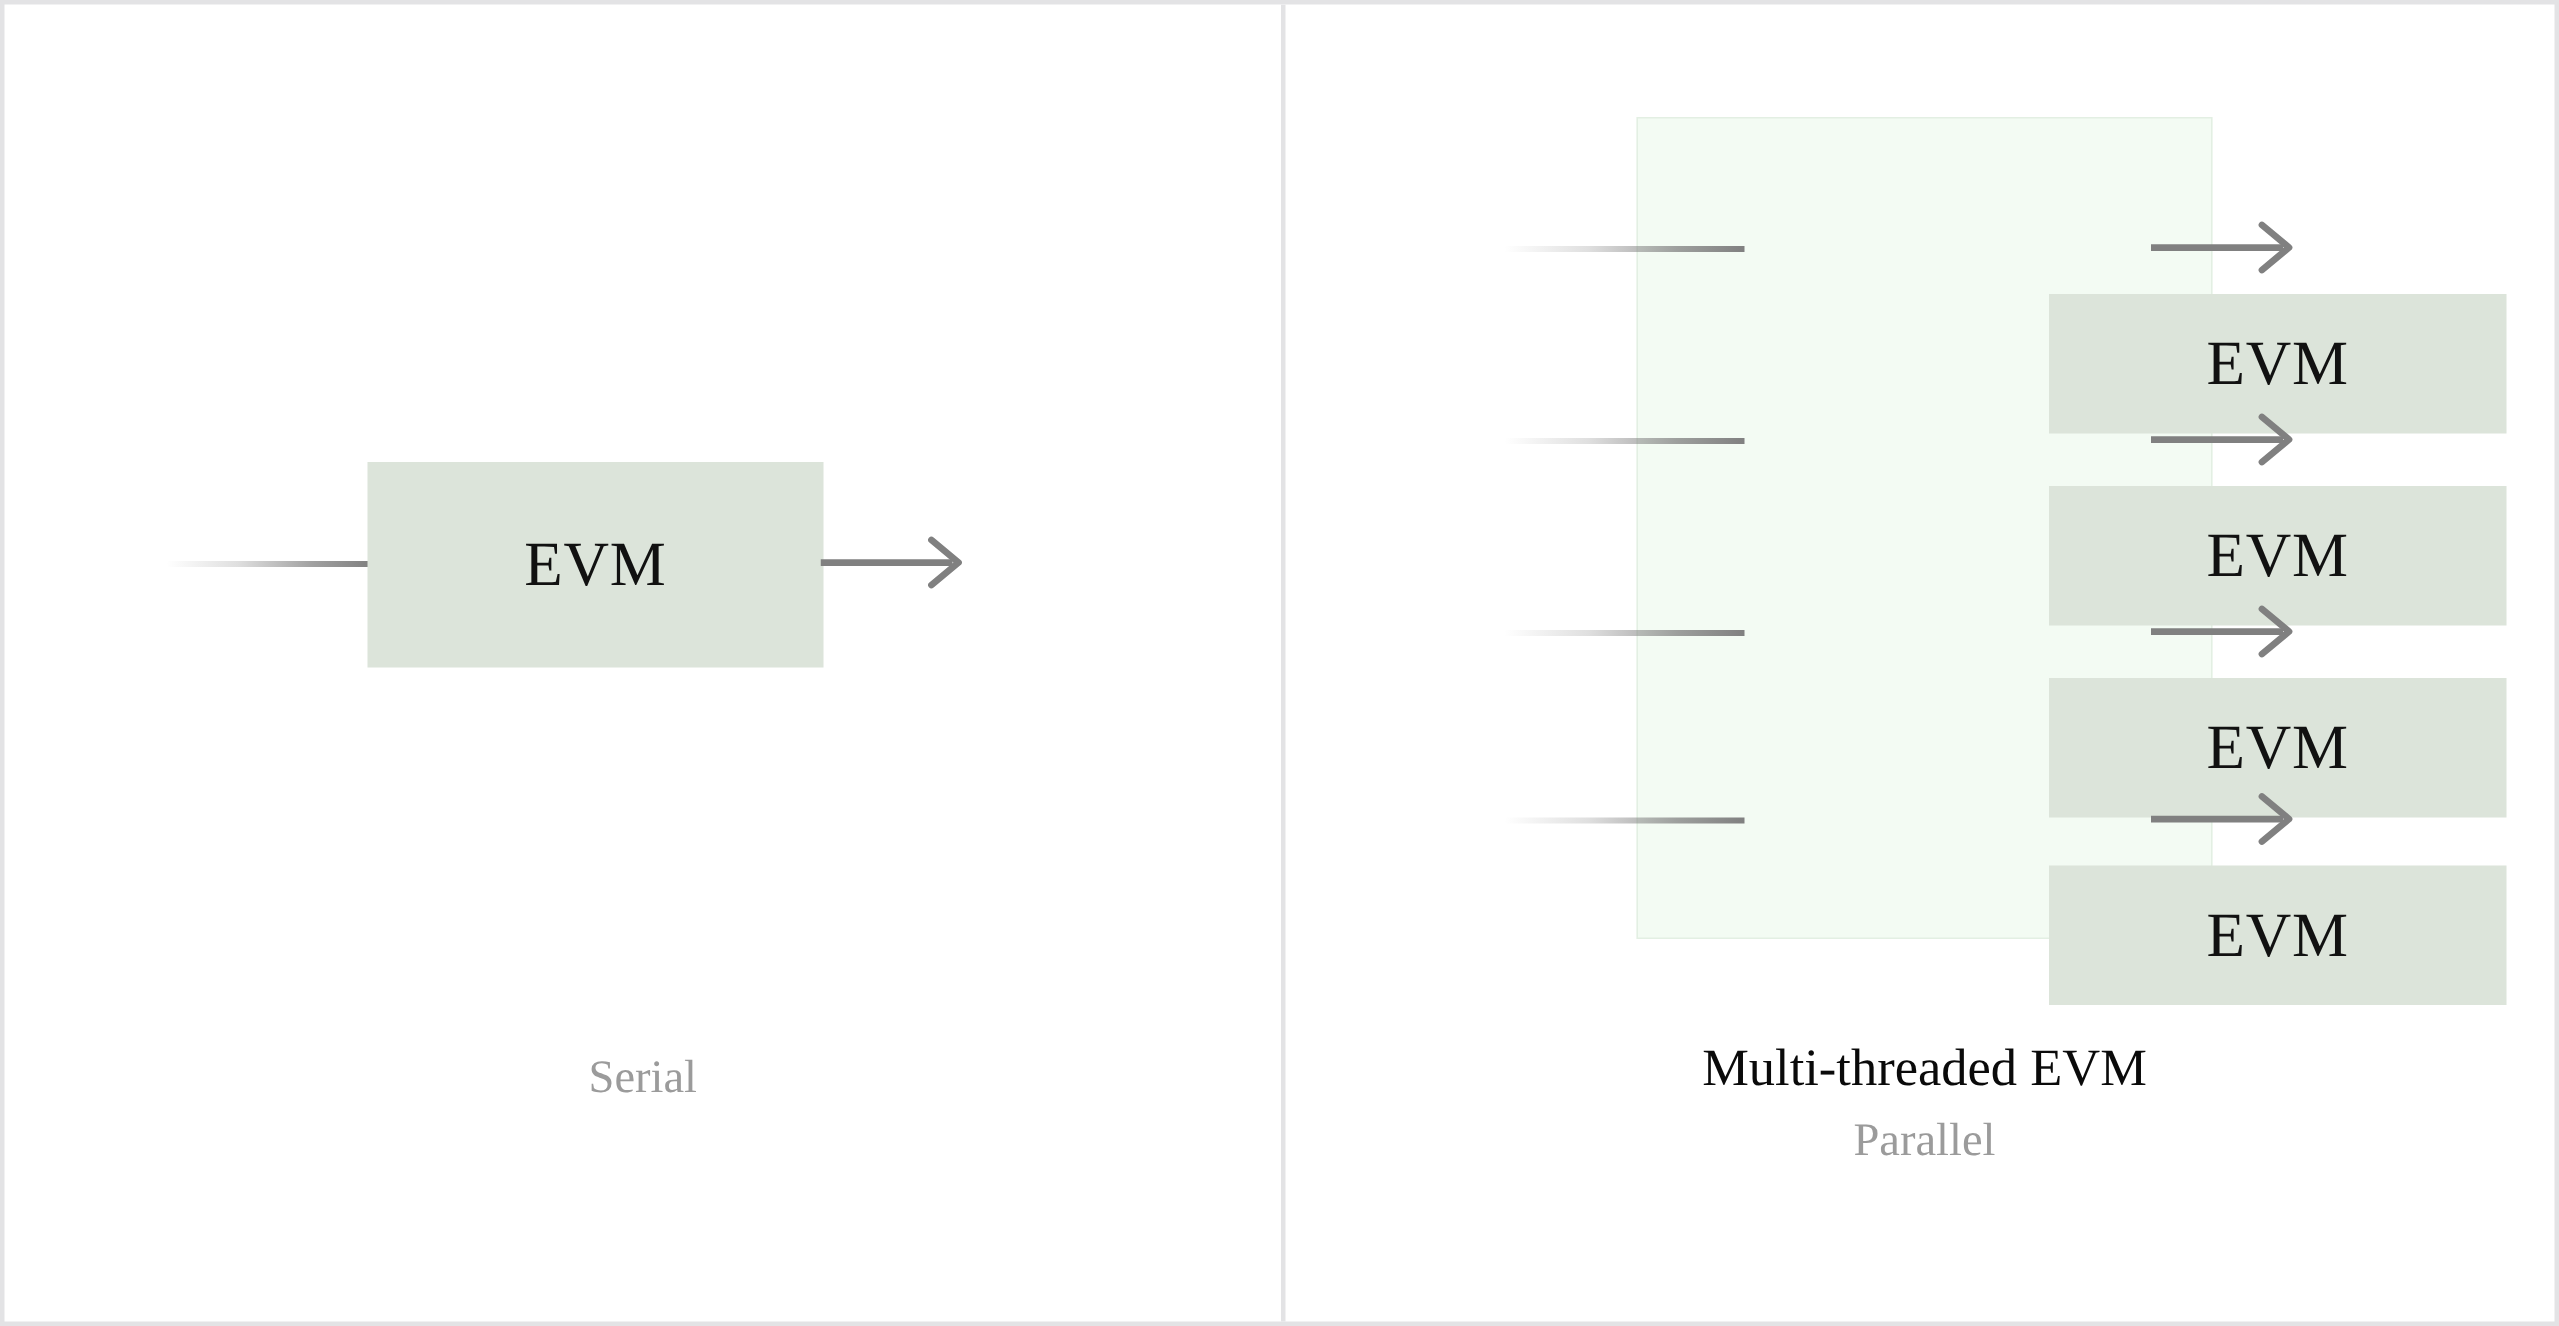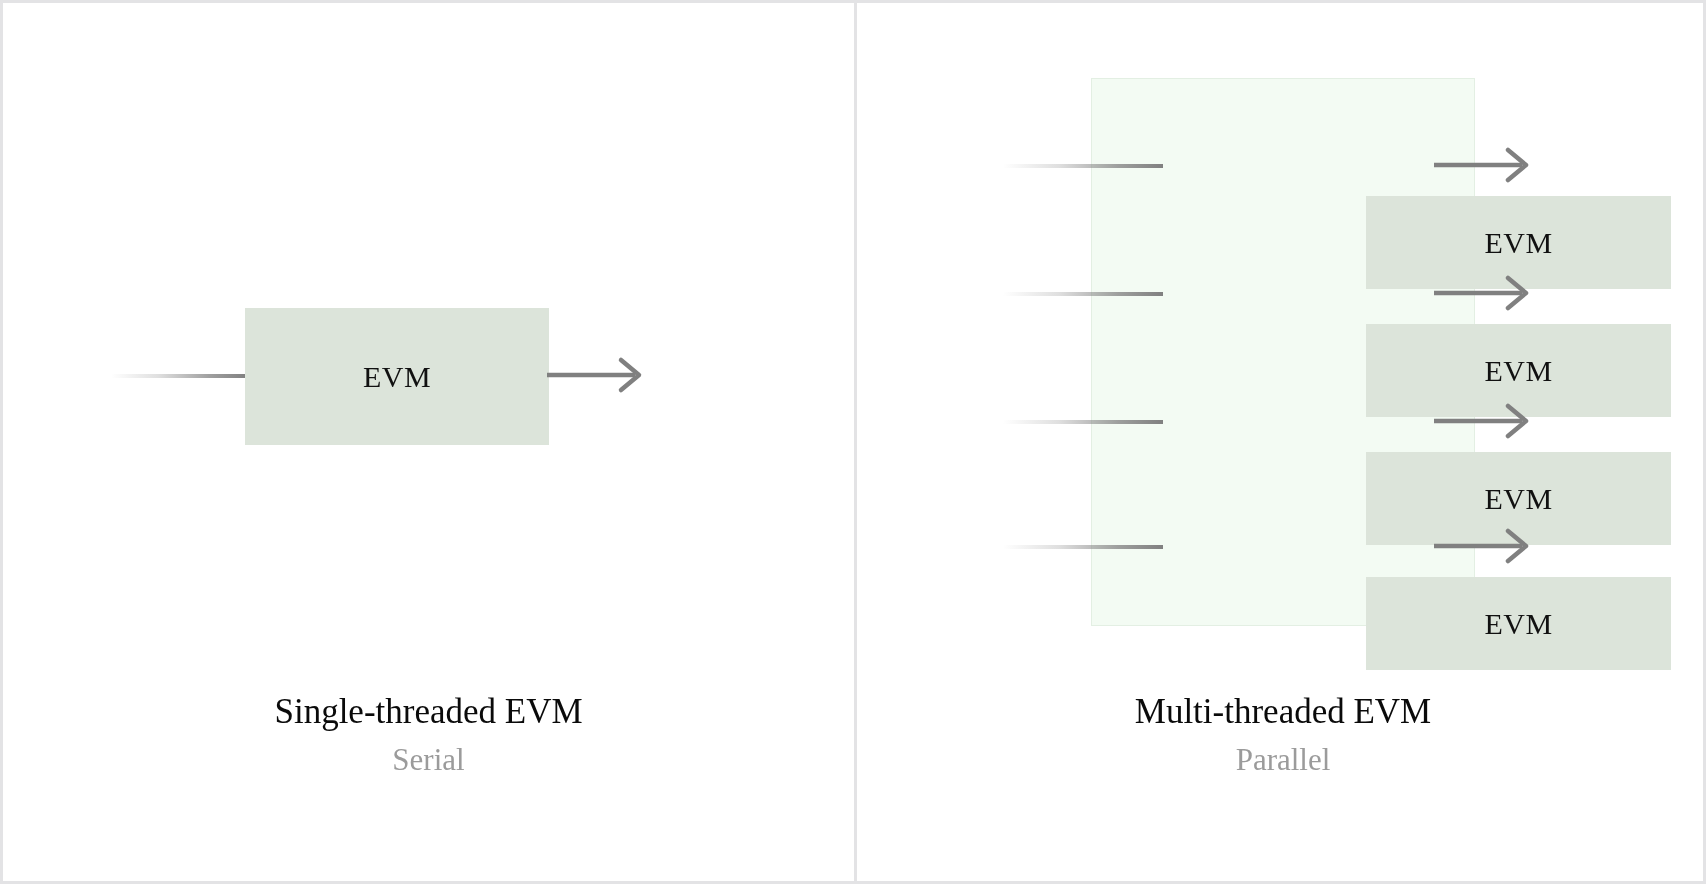--- a/index.html
+++ b/index.html
@@ -42,21 +42,21 @@
   
   .evm-box {
     position: absolute;
     background: #dce4da;
     display: flex;
     align-items: center;
     justify-content: center;
   }
   .evm-label {
     font-family: "Liberation Serif", "DejaVu Serif", serif;
-    font-size: 30px;
+    font-size: 42px;
     color: #111111;
     letter-spacing: 0.5px;
     line-height: 1;
   }
 
   
   #evm-serial {
     left: 242px;
     top: 305px;
     width: 304px;
@@ -144,21 +144,20 @@
     <div class="evm-box" id="evm-serial">
       <span class="evm-label">EVM</span>
     </div>
 
     <svg class="out-arrow" id="out-serial" viewBox="0 0 104 44">
       <line x1="0" y1="22" x2="88" y2="22" stroke="#808080" stroke-width="4.5"></line>
       <polyline points="74,7 92,22 74,37" fill="none" stroke="#808080" stroke-width="4.5" stroke-linecap="round" stroke-linejoin="round"></polyline>
     </svg>
 
     <div class="caption" id="caption-serial">
-      <div class="caption-title">Single-threaded EVM</div>
       <div class="caption-sub">Serial</div>
     </div>
   </div>
 
   <div class="panel" id="panel-parallel">
 
     <div id="parallel-container">
       <div class="evm-box evm-parallel" id="evm-p0">
         <span class="evm-label">EVM</span>
       </div>

